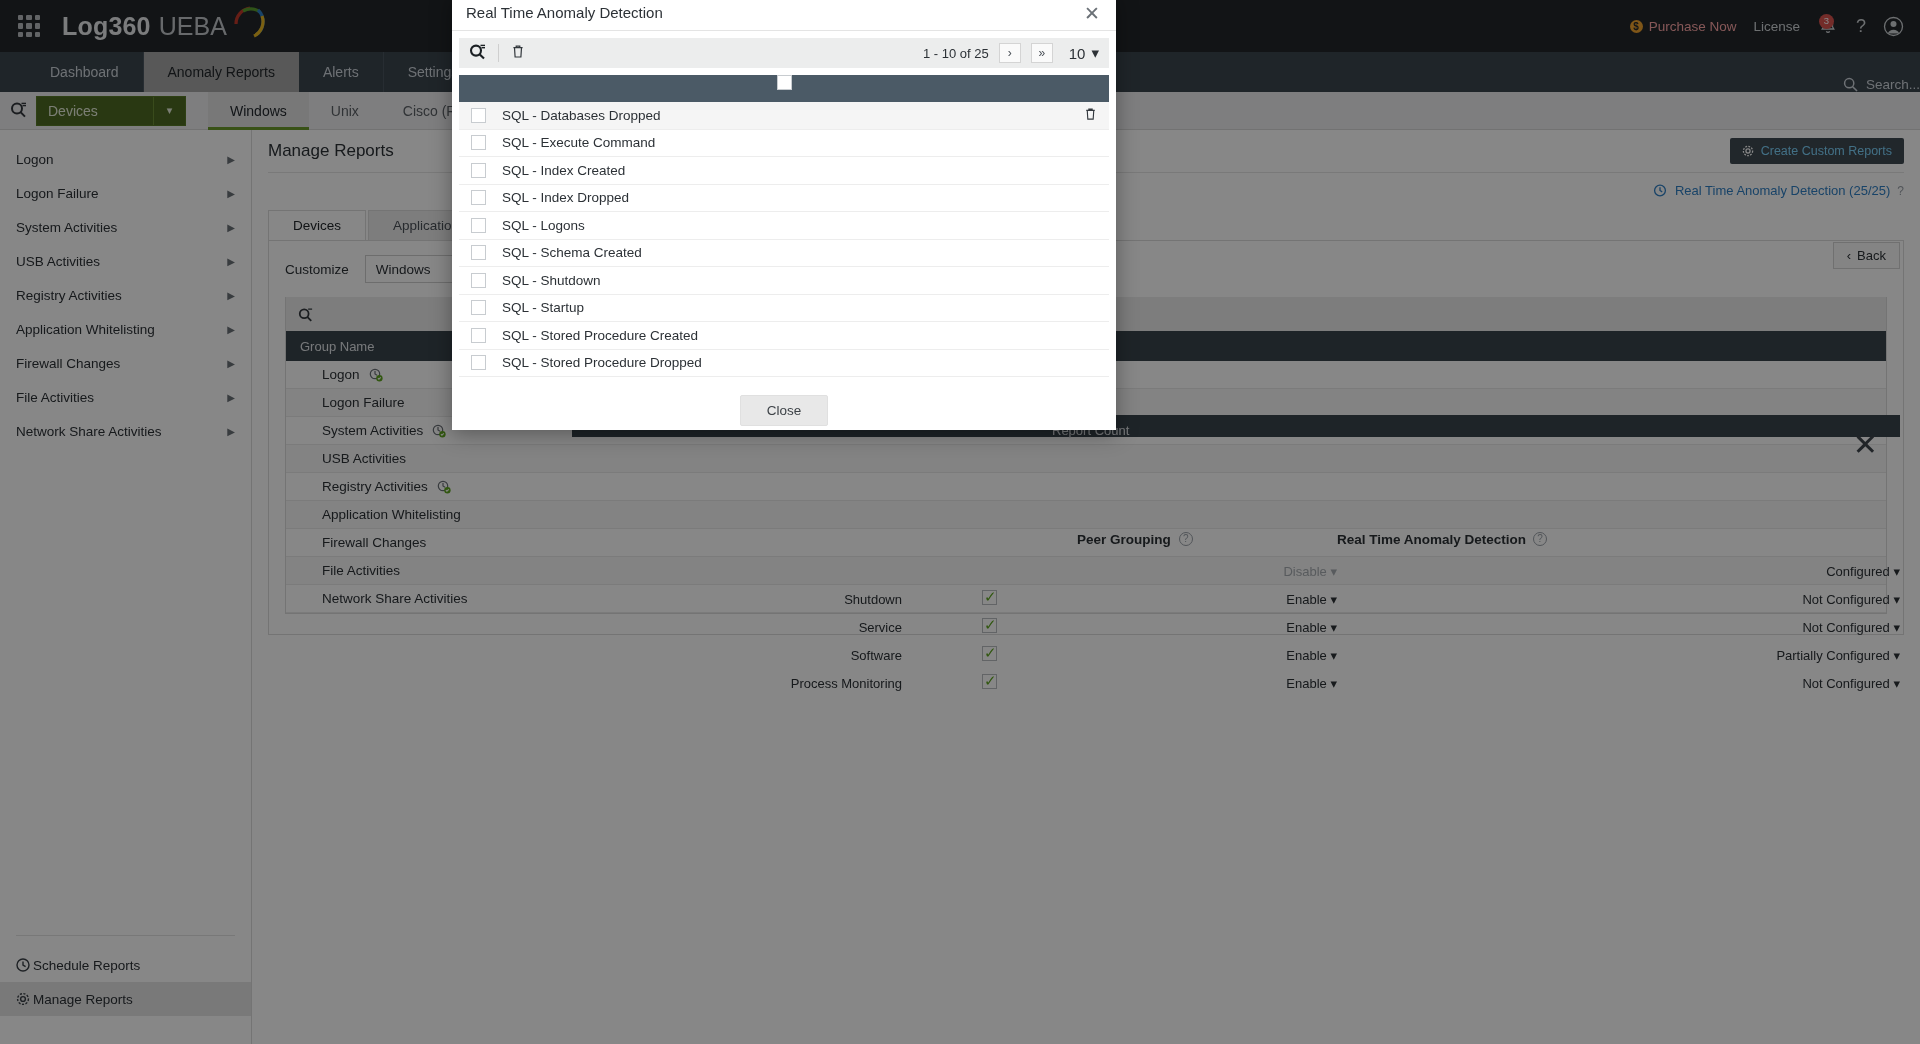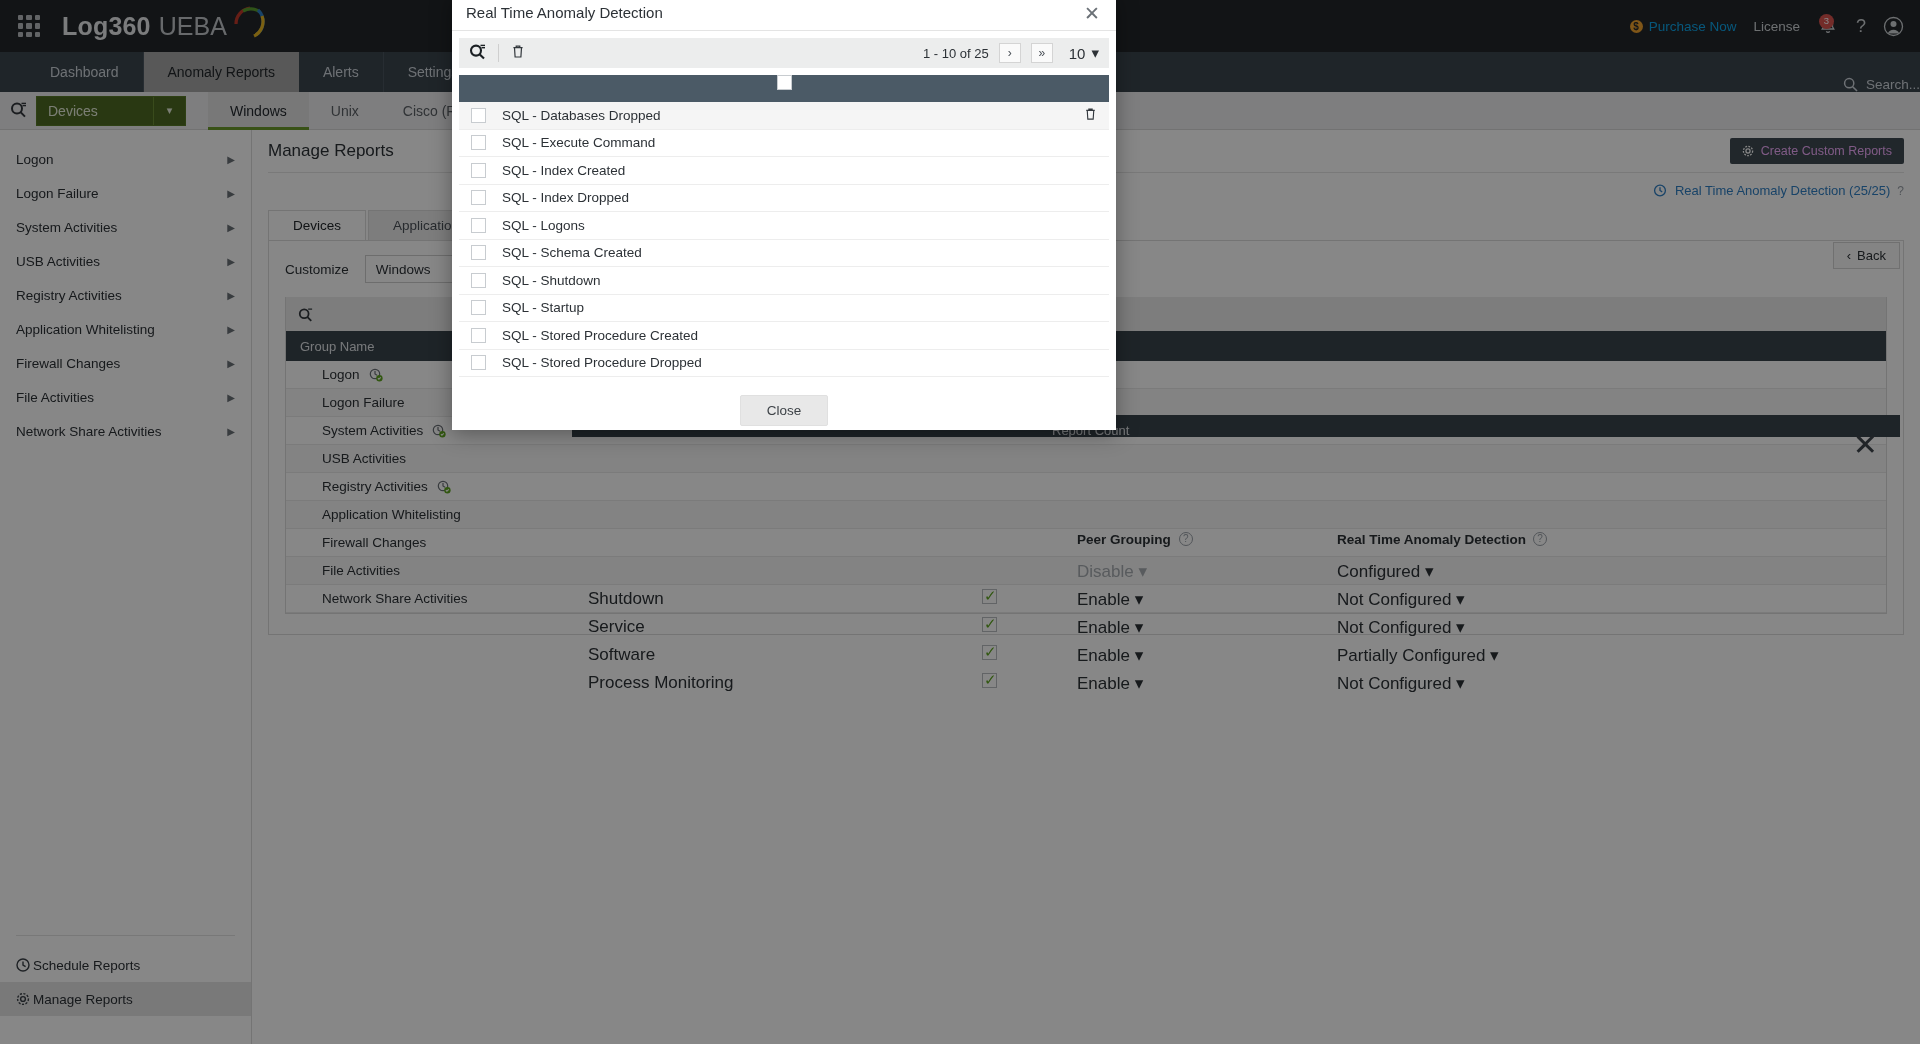--- a/index.html
+++ b/index.html
@@ -24,21 +24,21 @@
     display: grid; grid-template-columns: repeat(3,1fr); grid-template-rows: repeat(3,1fr);
     gap: 3px; padding: 6px; cursor: pointer;
   }
   .grid-icon i { background: #b9bdc1; border-radius: 1px; display: block; }
   .brand { margin-left: 16px; display: flex; align-items: baseline; position: relative; }
   .brand .b1 { color: #e8eaec; font-size: 25px; font-weight: bold; letter-spacing: .2px; }
   .brand .b2 { color: #c3c7cb; font-size: 25px; font-weight: 400; margin-left: 8px; }
   .brand .swoosh { position: absolute; left: 168px; top: -10px; width: 40px; height: 40px; }
 
   .topright { margin-left: auto; display: flex; align-items: center; height: 52px; padding-right: 16px; gap: 17px; }
-  .purchase { color: #0ea5e9; font-size: 13.5px; display: flex; align-items: center; gap: 6px; cursor: pointer; padding-left: 24px; }
+  .purchase { color: #fca5a5; font-size: 13.5px; display: flex; align-items: center; gap: 6px; cursor: pointer; padding-left: 24px; }
   .purchase .coin {
     width: 13px; height: 13px; border-radius: 50%; background: #f0a22e; display: inline-block;
     position: relative;
   }
   .purchase .coin::after { content:"$"; position:absolute; inset:0; color:#22272b; font-size:10px; font-weight:bold; text-align:center; line-height:13px; }
   .license { color: #cfd3d6; font-size: 13.5px; cursor: pointer; }
   .bell-wrap { position: relative; width: 22px; height: 22px; cursor: pointer; }
   .badge {
     position: absolute; top: -1px; left: 2px;
     background: #d9534f; color: #fff; font-size: 9.5px; line-height: 14px;
@@ -102,21 +102,21 @@
     height: 34px; display: flex; align-items: center; gap: 3px; padding: 0 16px;
     font-size: 13.5px; color: #2c3136; cursor: pointer;
   }
   .side-b-item.sel { background: #e4e4e4; }
 
   
   .main { position: absolute; top: 130px; left: 252px; right: 0; bottom: 0; background: #fff; overflow: hidden; }
   .page-head { height: 42px; display: flex; align-items: center; padding: 0 16px; }
   .page-title { font-size: 17px; color: #2c3136; }
   .btn-create {
-    margin-left: auto; background: #3f4a52; color: #f0abfc; font-size: 12.5px;
+    margin-left: auto; background: #3f4a52; color: #7dd3fc; font-size: 12.5px;
     height: 26px; padding: 7px 12px; display: flex; align-items: center; gap: 7px;
     border-radius: 2px; cursor: pointer;
   }
   .head-rule { height: 1px; background: #e4e4e4; margin: 0 16px; }
   .rtad-link {
     display: flex; align-items: center; justify-content: flex-end; gap: 7px;
     font-size: 13px; color: #2f7fc4; padding: 10px 16px 4px 0; cursor: pointer;
   }
   .rtad-link .q { color: #9aa1a8; font-size: 12px; }
 
@@ -143,21 +143,21 @@
   .gtbl-tools { height: 34px; background: #eceded; display: flex; align-items: center; padding: 0 12px; }
   .gtbl-head { background: #3a444d; height: 30px; display: flex; align-items: center; }
   .gtbl-head .c1 { flex: 1; color: #dfe3e6; font-size: 13px; padding-left: 14px; }
   .grow { height: 28px; display: flex; align-items: center; border-bottom: 1px solid #e8e8e8; }
   .grow:nth-child(even) { background: #f7f7f7; }
   .grow .c1 { flex: 1; padding-left: 36px; font-size: 13.5px; color: #2c3136; display: flex; align-items: center; gap: 9px; }
   .clockic { width: 14px; height: 14px; flex: 0 0 14px; }
 
   
   .rtbl { position: absolute; left: 320px; right: 20px; top: 285px; }
-  .rhrow { display: flex; align-items: center; height: 28px; font-size: 17px; color: #2c3136; }
+  .rhrow { display: flex; align-items: center; height: 28px; font-size: 13px; color: #2c3136; text-align: right; }
   .rhrow .nm { width: 330px; padding-left: 16px; }
   .rhrow .ck { width: 175px; text-align: center; }
   .rhrow .pg { width: 260px; }
   .rhrow .rt { flex: 1; }
   .colhdr { display: flex; align-items: center; height: 36px; font-size: 13.5px; color: #2c3136; font-weight: bold; }
   .colhdr .nm { width: 330px; padding-left: 16px; }
   .colhdr .ck { width: 175px; text-align: center; }
   .colhdr .pg { width: 260px; display: flex; gap: 8px; align-items: center; }
   .colhdr .rt { flex: 1; display: flex; gap: 7px; align-items: center; }
   .qmark { display: inline-block; width: 14px; height: 14px; border: 1px solid #9aa1a8; border-radius: 50%;

